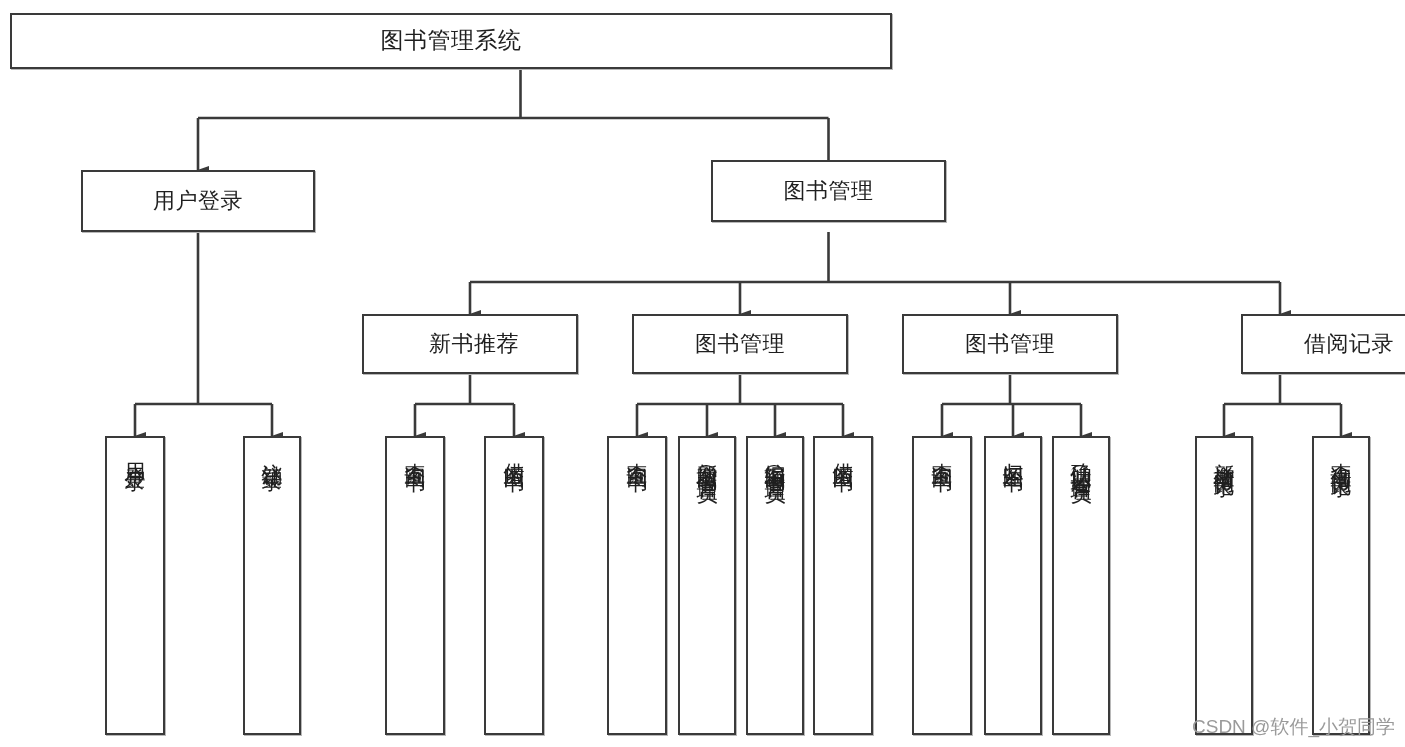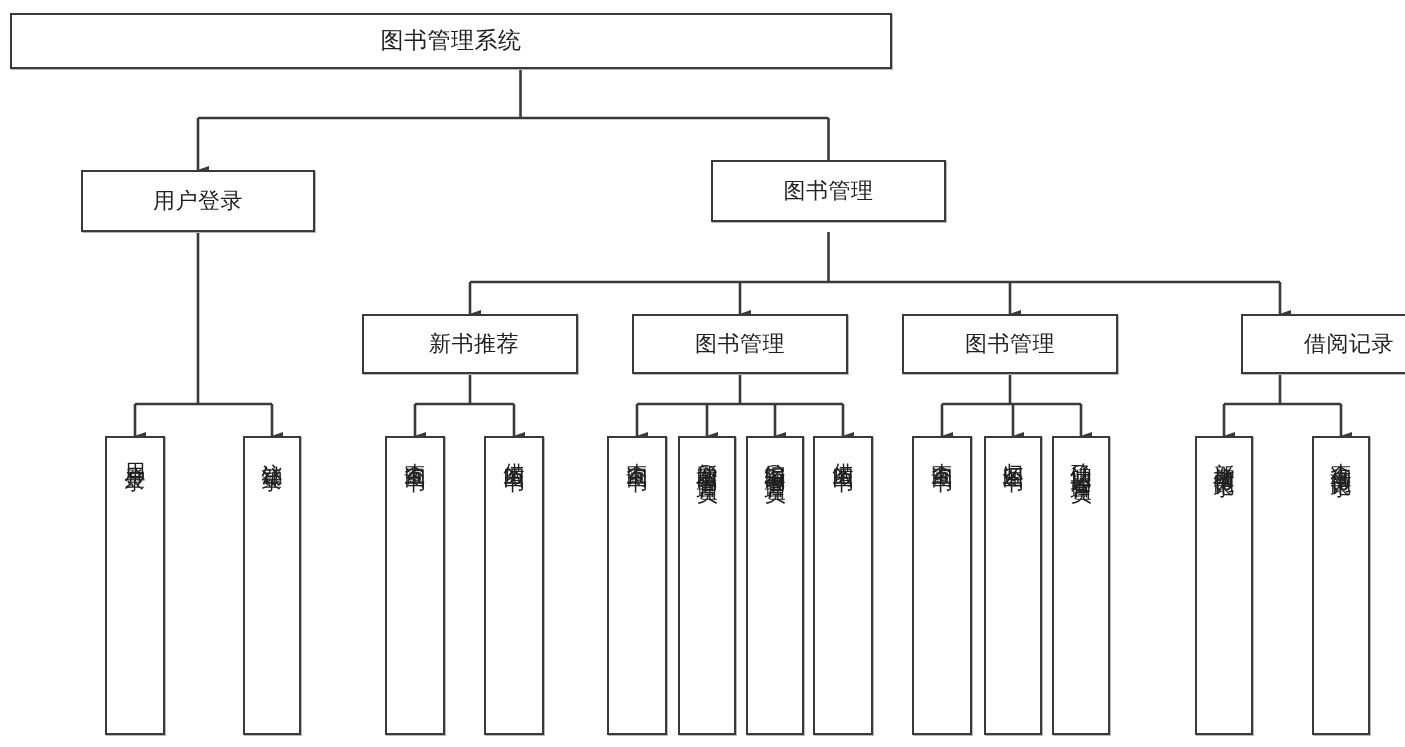--- a/index.html
+++ b/index.html
@@ -176,13 +176,14 @@
         <span class="label">确认归还（管理员）</span>
       </div>
       <div class="node vert" style="left: 1195px; top: 436px; width: 58px; height: 299px;">
         <span class="label">新增借阅记录</span>
       </div>
       <div class="node vert" style="left: 1312px; top: 436px; width: 58px; height: 299px;">
         <span class="label">查询借阅记录</span>
       </div>
     </div>
 
+  <div id="watermark">CSDN @软件_小贺同学</div>
 </div>
 
 </body></html>

